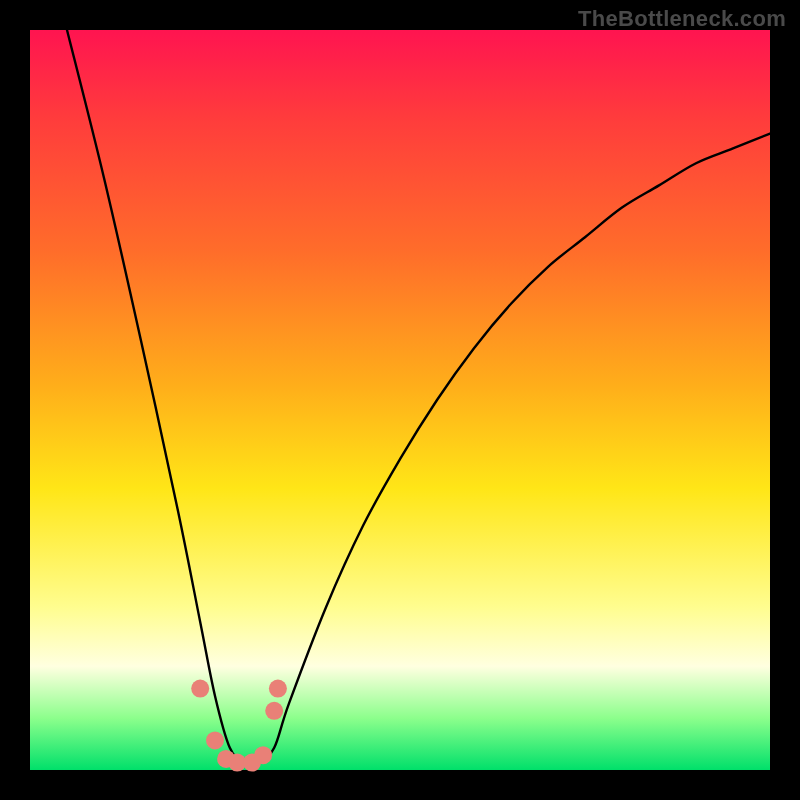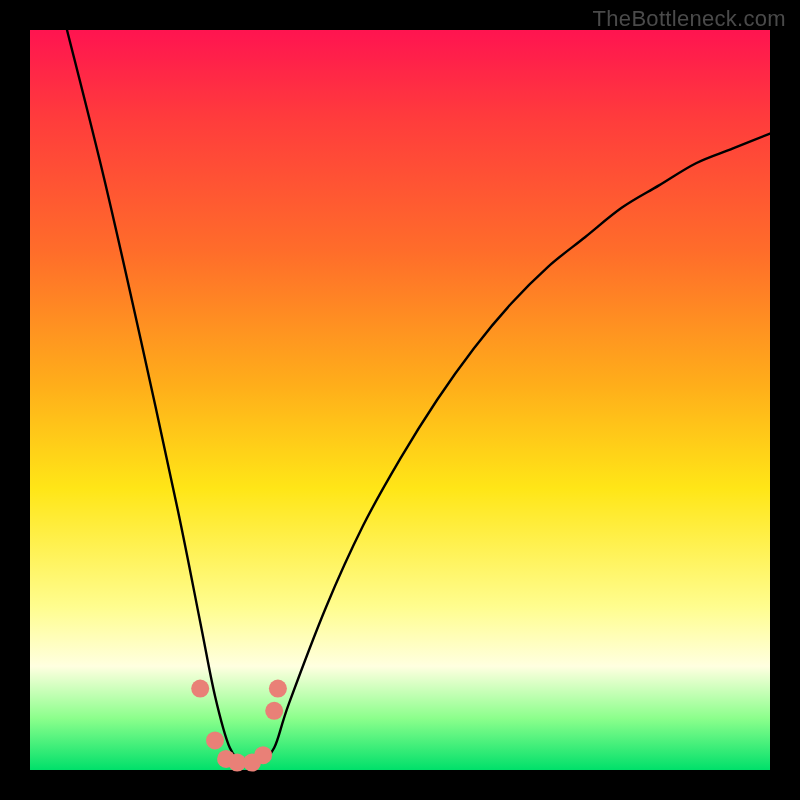--- a/index.html
+++ b/index.html
@@ -29,21 +29,21 @@
       #8cff8c 93%,
       #00e06a 100%
     );
   }
   .watermark {
     position: absolute;
     top: 6px;
     right: 14px;
     color: #4a4a4a;
     font-size: 22px;
-    font-weight: 400;
+    font-weight: 700;
     letter-spacing: 0.3px;
     user-select: none;
   }
   svg.curve {
     position: absolute;
     left: 30px;
     top: 30px;
     width: 740px;
     height: 740px;
     overflow: visible;

